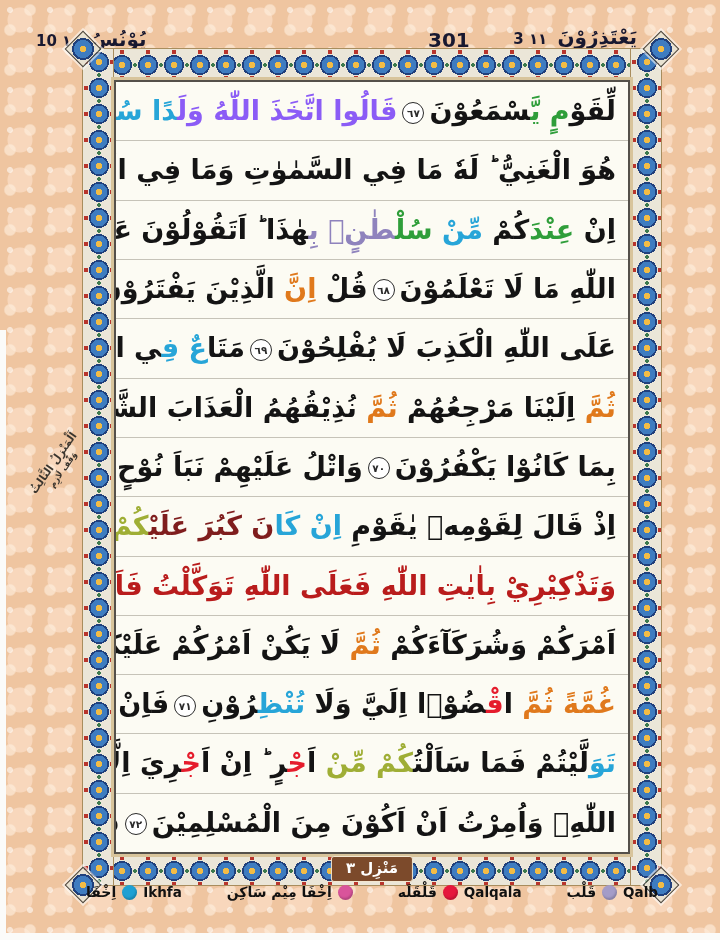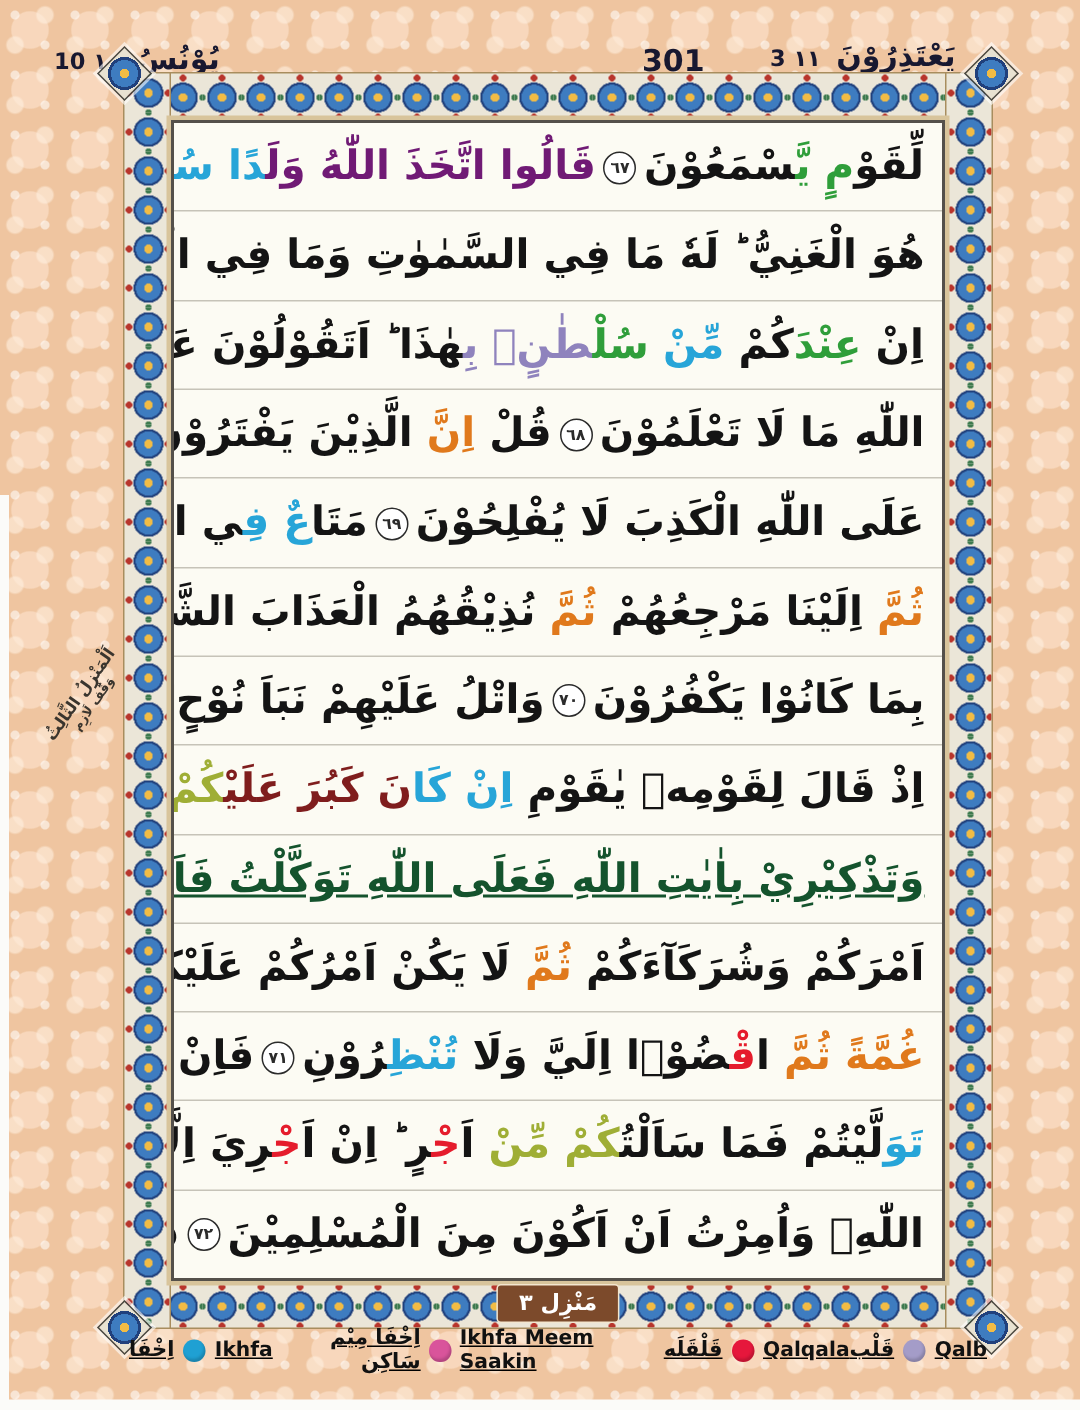--- a/index.html
+++ b/index.html
@@ -66,21 +66,21 @@
     background:#7c4a2b;color:#fff;font-size:15px;font-weight:bold;padding:2px 14px 4px;
     border:1px solid #f3e6cf;border-radius:3px;white-space:nowrap;direction:rtl;}
 
   
   .margin-note{position:absolute;left:22px;top:455px;transform:rotate(-55deg);transform-origin:center;
     color:#3a352e;font-weight:bold;text-align:center;line-height:1.15;white-space:nowrap;}
   .margin-note .mn1{font-size:11px;display:block;}
   .margin-note .mn2{font-size:8.5px;display:block;}
 
   
-  .legend{position:absolute;left:86px;right:62px;top:884px;display:flex;justify-content:space-between;align-items:center;text-decoration:underline;}
+  .legend{position:absolute;left:86px;right:62px;top:884px;display:flex;justify-content:space-between;align-items:center;}
   .legend-entry{display:flex;align-items:center;gap:6px;}
   .l-ar{font-size:14px;font-weight:bold;color:#111;direction:rtl;}
   .l-en{font-size:13.5px;font-weight:bold;color:#111;}
   .dot{width:15px;height:15px;border-radius:50%;display:inline-block;box-shadow:inset -1px -2px 2px rgba(0,0,0,.18);}
 </style>
 </head>
 <body>
 
 <div class="page">
   <div class="edge-left"></div>
@@ -103,29 +103,29 @@
     <div class="strip s-top tile-h"></div>
     <div class="strip s-bottom tile-h"></div>
     <div class="strip s-left tile-v"></div>
     <div class="strip s-right tile-v"></div>
     <div class="corner c-tl"></div>
     <div class="corner c-tr"></div>
     <div class="corner c-bl"></div>
     <div class="corner c-br"></div>
 
     <div class="text-box">
-        <div class="row"><span style="color: rgb(20, 20, 20);">لِّقَوْ</span><span style="color: rgb(47, 158, 58);">مٍ يَّ</span><span style="color: rgb(20, 20, 20);">سْمَعُوْنَ</span><span class="verse">٦٧</span><span style="color: #701a75;">قَالُوا اتَّخَذَ اللّٰهُ وَلَ</span><span style="color: rgb(39, 165, 216);">دًا سُ</span><span style="color: rgb(229, 28, 44);">بْ</span></div>
+        <div class="row"><span style="color: rgb(20, 20, 20);">لِّقَوْ</span><span style="color: rgb(47, 158, 58);">مٍ يَّ</span><span style="color: rgb(20, 20, 20);">سْمَعُوْنَ</span><span class="verse">٦٧</span><span style="color: #8b5cf6;">قَالُوا اتَّخَذَ اللّٰهُ وَلَ</span><span style="color: rgb(39, 165, 216);">دًا سُ</span><span style="color: rgb(229, 28, 44);">بْ</span></div>
         <div class="row"><span style="color: rgb(20, 20, 20);">هُوَ الْغَنِيُّ ؕ لَهٗ مَا فِي السَّمٰوٰتِ وَمَا فِي الْاَرْضِ ؕ</span></div>
         <div class="row"><span style="color: rgb(20, 20, 20);">اِنْ </span><span style="color: rgb(47, 158, 58);">عِنْدَ</span><span style="color: rgb(20, 20, 20);">كُمْ </span><span style="color: rgb(39, 165, 216);">مِّنْ </span><span style="color: rgb(47, 158, 58);">سُلْ</span><span style="color: rgb(143, 131, 189);">طٰنٍۭ بِ</span><span style="color: rgb(20, 20, 20);">هٰذَا ؕ اَتَقُوْلُوْنَ عَلَى</span></div>
         <div class="row"><span style="color: rgb(20, 20, 20);">اللّٰهِ مَا لَا تَعْلَمُوْنَ</span><span class="verse">٦٨</span><span style="color: rgb(20, 20, 20);">قُلْ </span><span style="color: rgb(224, 121, 28);">اِنَّ </span><span style="color: rgb(20, 20, 20);">الَّذِيْنَ يَفْتَرُوْنَ</span></div>
         <div class="row"><span style="color: rgb(20, 20, 20);">عَلَى اللّٰهِ الْكَذِبَ لَا يُفْلِحُوْنَ</span><span class="verse">٦٩</span><span style="color: rgb(20, 20, 20);">مَتَا</span><span style="color: rgb(39, 165, 216); margin-top: 44px;">عٌ فِ</span><span style="color: rgb(20, 20, 20);">ي الدُّنْيَا</span></div>
         <div class="row"><span style="color: rgb(224, 121, 28);">ثُمَّ </span><span style="color: rgb(20, 20, 20);">اِلَيْنَا مَرْجِعُهُمْ </span><span style="color: rgb(224, 121, 28);">ثُمَّ </span><span style="color: rgb(20, 20, 20);">نُذِيْقُهُمُ الْعَذَابَ الشَّدِيْدَ</span></div>
         <div class="row"><span style="color: rgb(20, 20, 20);">بِمَا كَانُوْا يَكْفُرُوْنَ</span><span class="verse">٧٠</span><span style="color: rgb(20, 20, 20);">وَاتْلُ عَلَيْهِمْ نَبَاَ نُوْحٍۘ</span></div>
         <div class="row"><span style="color: rgb(20, 20, 20);">اِذْ قَالَ لِقَوْمِهٖ يٰقَوْمِ </span><span style="color: rgb(39, 165, 216);">اِنْ كَا</span><span style="color: #7f1d1d;">نَ كَبُرَ عَلَيْ</span><span style="color: rgb(159, 174, 53);">كُمْ مَّ</span></div>
-        <div class="row"><span style="color: #14532d; text-decoration: underline;">وَتَذْكِيْرِيْ بِاٰيٰتِ اللّٰهِ فَعَلَى اللّٰهِ تَوَكَّلْتُ فَاَ</span></div>
+        <div class="row"><span style="color: #b91c1c;">وَتَذْكِيْرِيْ بِاٰيٰتِ اللّٰهِ فَعَلَى اللّٰهِ تَوَكَّلْتُ فَاَ</span></div>
         <div class="row"><span style="color: rgb(20, 20, 20); margin-top: 40px;">اَمْرَكُمْ وَشُرَكَآءَكُمْ </span><span style="color: rgb(224, 121, 28);">ثُمَّ </span><span style="color: rgb(20, 20, 20);">لَا يَكُنْ اَمْرُكُمْ عَلَيْكُمْ</span></div>
         <div class="row"><span style="color: rgb(224, 121, 28);">غُمَّةً ثُمَّ </span><span style="color: rgb(20, 20, 20);">ا</span><span style="color: rgb(229, 28, 44);">قْ</span><span style="color: rgb(20, 20, 20);">ضُوْۤا اِلَيَّ وَلَا </span><span style="color: rgb(39, 165, 216);">تُنْظِ</span><span style="color: rgb(20, 20, 20);">رُوْنِ</span><span class="verse">٧١</span><span style="color: rgb(20, 20, 20);">فَاِنْ</span></div>
         <div class="row"><span style="color: rgb(39, 165, 216);">تَوَ</span><span style="color: rgb(20, 20, 20);">لَّيْتُمْ فَمَا سَاَلْتُ</span><span style="color: rgb(159, 174, 53);">كُمْ مِّنْ </span><span style="color: rgb(20, 20, 20);">اَ</span><span style="color: rgb(229, 28, 44);">جْ</span><span style="color: rgb(20, 20, 20);">رٍ ؕ اِنْ اَ</span><span style="color: rgb(229, 28, 44);">جْ</span><span style="color: rgb(20, 20, 20);">رِيَ اِلَّا عَلَى</span></div>
         <div class="row"><span style="color: rgb(20, 20, 20);">اللّٰهِۙ وَاُمِرْتُ اَنْ اَكُوْنَ مِنَ الْمُسْلِمِيْنَ</span><span class="verse">٧٢</span><span style="color: rgb(20, 20, 20);">فَكَذَّبُوْهُ</span></div>
       </div>
 
     <div class="manzil-badge">مَنْزِل ٣</div>
   </div>
 
   <div class="margin-note">
@@ -135,21 +135,20 @@
 
   <div class="legend">
     <div class="legend-entry">
       <span class="l-ar">اِخْفَا</span>
       <span class="dot" style="background: rgb(31, 160, 211);"></span>
       <span class="l-en">Ikhfa</span>
     </div>
     <div class="legend-entry">
       <span class="l-ar">اِخْفَا مِيْم سَاکِن</span>
       <span class="dot" style="background: rgb(217, 84, 155);"></span>
-      <span class="l-en">Ikhfa Meem Saakin</span>
     </div>
     <div class="legend-entry">
       <span class="l-ar">قَلْقَلَه</span>
       <span class="dot" style="background: rgb(230, 23, 60);"></span>
       <span class="l-en">Qalqala</span>
     </div>
     <div class="legend-entry">
       <span class="l-ar">قَلْب</span>
       <span class="dot" style="background: rgb(164, 156, 200);"></span>
       <span class="l-en">Qalb</span>

